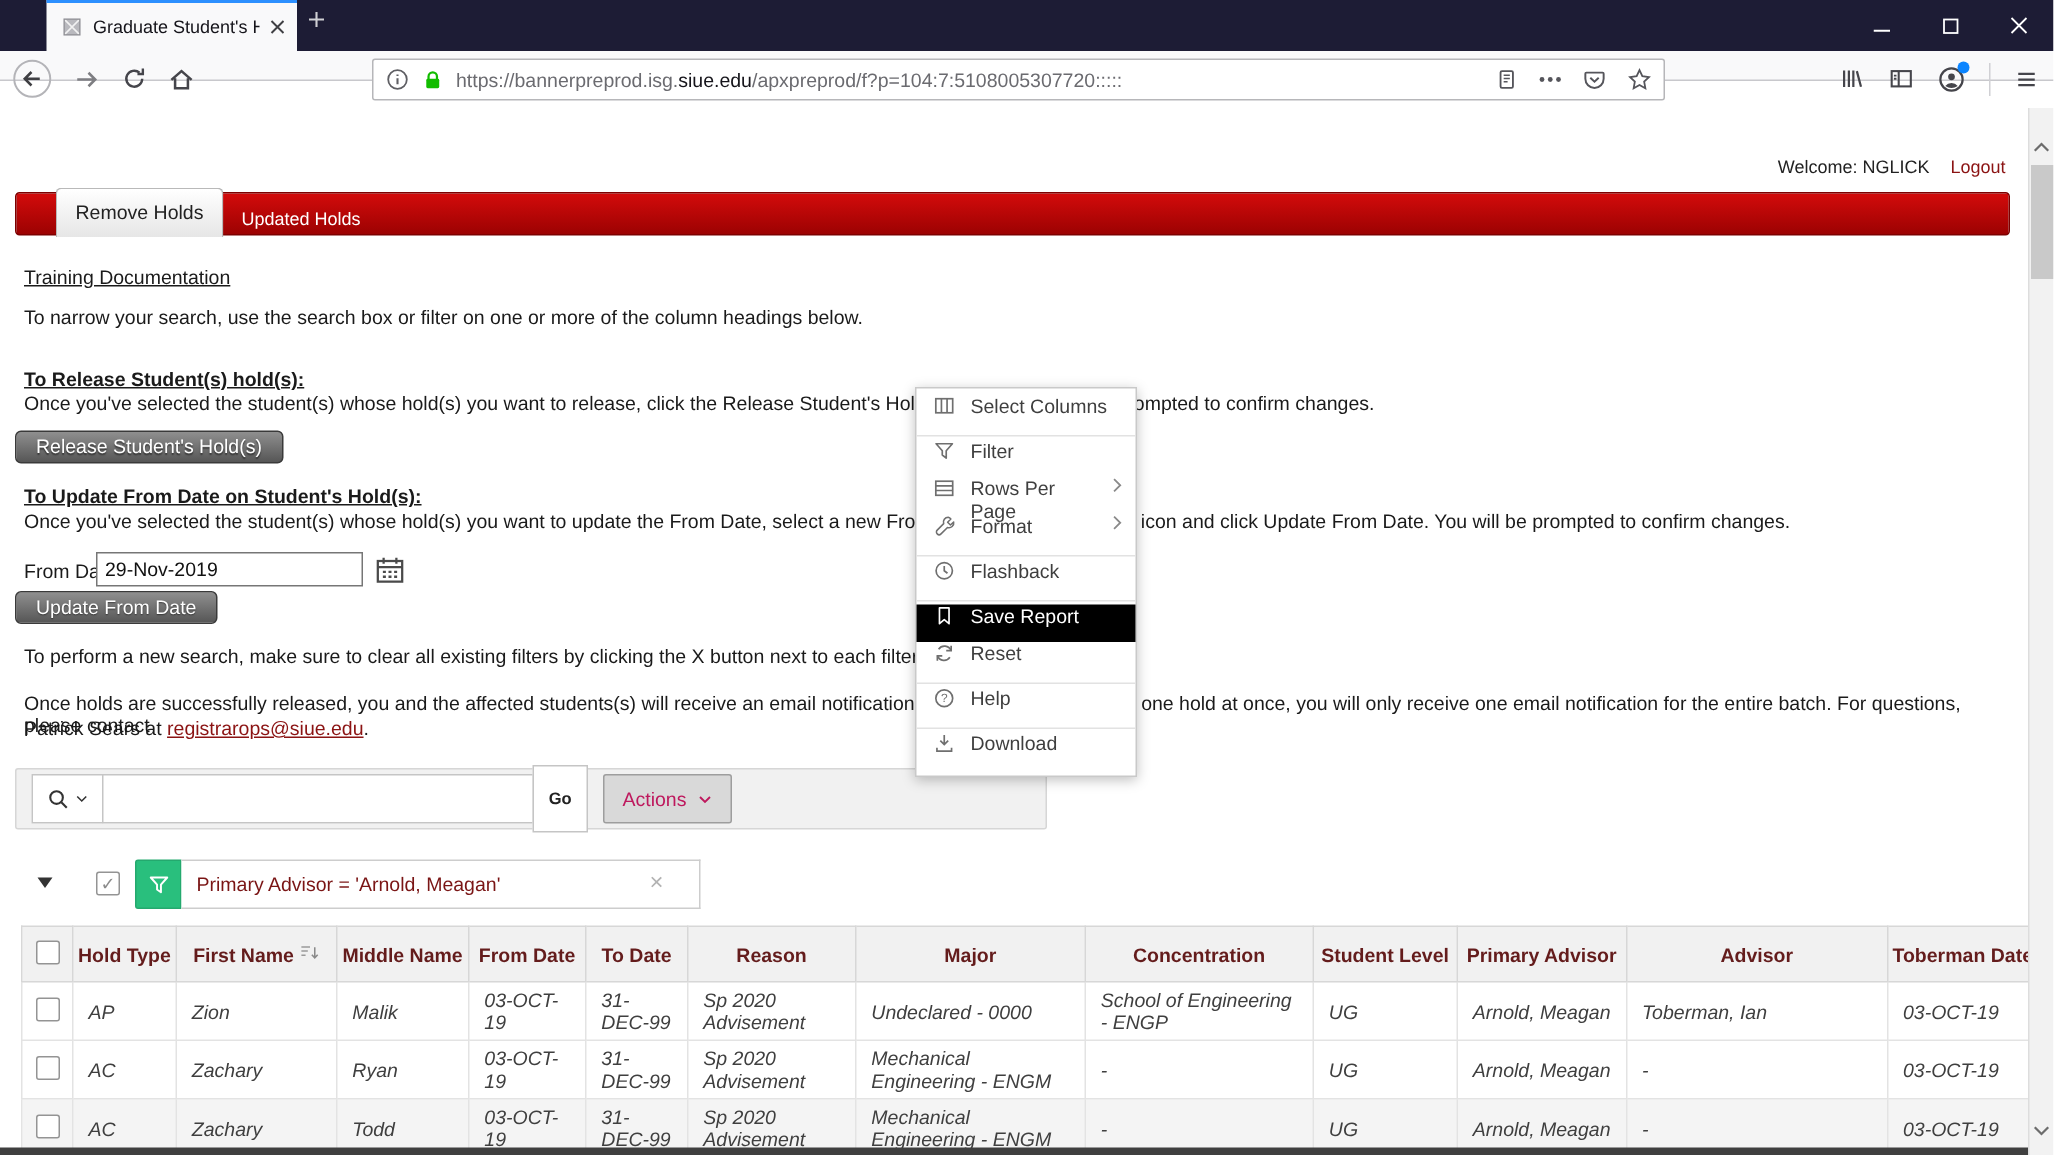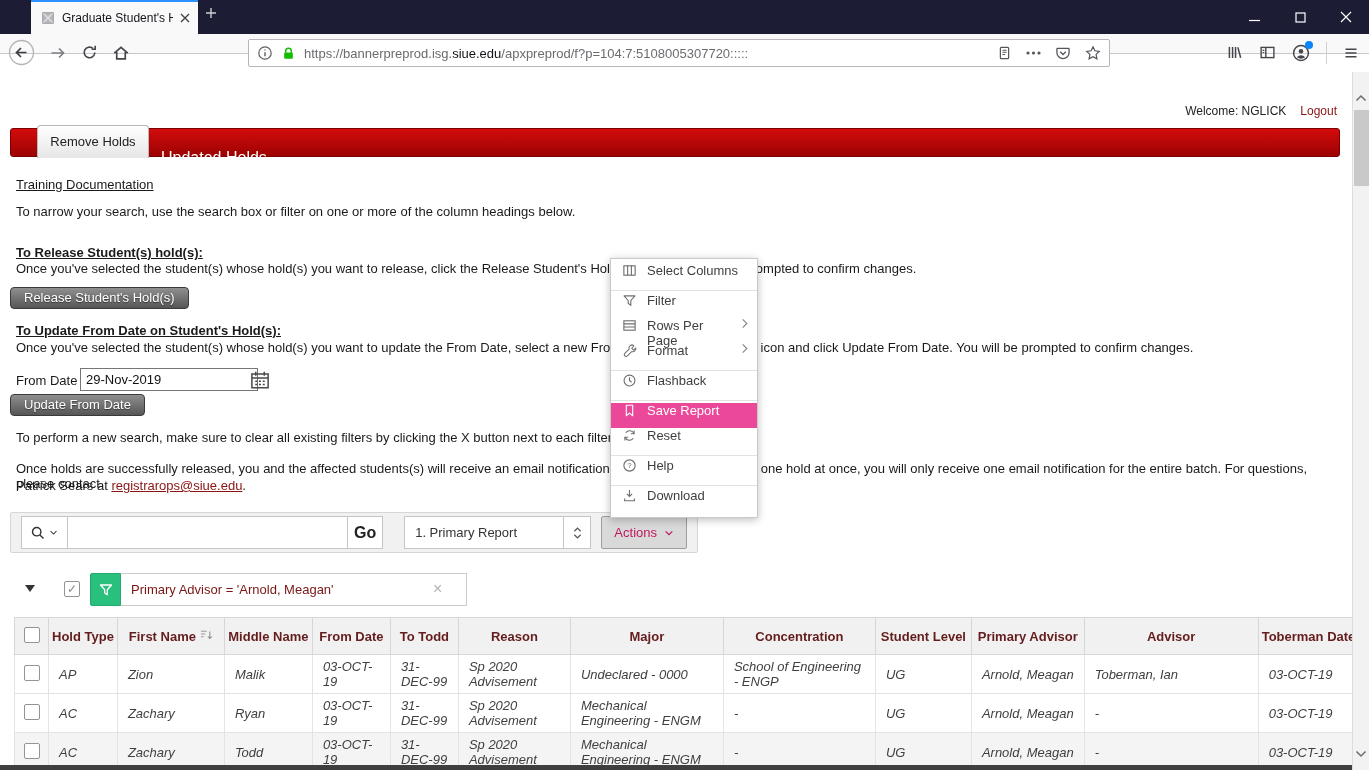--- a/index.html
+++ b/index.html
@@ -47,71 +47,71 @@
 
   .tabbar {
     position:absolute; left:10px; top:128px; width:1330px; height:29px;
     background:linear-gradient(#d30b0b,#9c0202); border:1px solid #7d0000; border-radius:3px;
   }
   .app-tab-active {
     position:absolute; left:26px; top:-4px; width:112px; height:33px;
     background:linear-gradient(#ffffff,#e6e6e6); border:1px solid #b9b9b9; border-bottom:none;
     border-radius:4px 4px 0 0; text-align:center; line-height:31px; color:#222; font-size:13px;
   }
-  .app-tab-inactive { position:absolute; left:150px; top:15px; line-height:27px; color:#fff; font-size:16px;text-decoration:underline; }
+  .app-tab-inactive { position:absolute; left:150px; top:4px; line-height:27px; color:#fff; font-size:12px; }
 
   .link-maroon { color:#8b1313; text-decoration:underline; cursor:pointer; }
   .txt { position:absolute; left:16px; font-size:13px; color:#1a1a1a; }
   .heading-u { font-weight:bold; text-decoration:underline; }
 
   .gray-btn {
     position:absolute; left:10px; height:22px; padding:0 13px;
     background:linear-gradient(#8f8f8f,#565656); border:1px solid #3a3a3a; border-radius:4px;
     color:#fff; font-size:13px; line-height:20px; text-shadow:0 1px 1px rgba(0,0,0,.5); cursor:pointer;
   }
   .fd-label { position:absolute; left:16px; top:373px; }
   .fd-input {
-    position:absolute; left:80px; top:368px; width:178px; height:23px;
+    position:absolute; left:64px; top:368px; width:178px; height:23px;
     border:1px solid #767676; font-family:inherit; font-size:13px; padding:0 5px; color:#111;
   }
   .cal-btn { position:absolute; left:250px; top:370px; width:20px; height:20px; color:#4a4a4a; cursor:pointer; }
 
   .email-line { position:absolute; left:16px; }
 
   
   .ir-toolbar {
     position:absolute; left:10px; top:512px; width:688px; height:41px;
     background:#f1f1f1; border:1px solid #d6d6d6; border-radius:2px;
     display:flex; align-items:center; padding:0 10px;
   }
   .sbtn {
     width:48px; height:33px; background:#fff; border:1px solid #c5c5c5;
     display:flex; align-items:center; justify-content:center; gap:3px; color:#333; cursor:pointer;
   }
   .sinput { width:288px; height:33px; border:1px solid #c5c5c5; margin-left:-1px; font-family:inherit; font-size:13px; padding:0 8px; }
-  .go-btn { width:37px; height:33px; margin-left:-1px; background:#fff; border:1px solid #c5c5c5; font-weight:bold; font-size:16px; color:#222; cursor:pointer; }
+  .go-btn { width:37px; height:45px; margin-left:-1px; background:#fff; border:1px solid #c5c5c5; font-weight:bold; font-size:11px; color:#222; cursor:pointer; }
   .report-select {
     margin-left:21px; width:192px; height:33px; background:#fff; border:1px solid #c5c5c5;
     display:flex; align-items:center; cursor:pointer;
   }
   .report-label { flex:1; padding-left:10px; font-size:13px; color:#333; }
   .spinner { width:27px; height:33px; border-left:1px solid #c5c5c5; display:flex; align-items:center; justify-content:center; color:#555; }
   .actions-btn {
     margin-left:10px; height:33px; padding:0 12px; background:#d9d9d9; border:1px solid #9e9e9e; border-radius:2px;
     display:flex; align-items:center; gap:7px; font-size:13px; color:#be185d; cursor:pointer;
   }
 
   
   .menu {
     position:absolute; left:610px; top:258px; width:148px; background:#fff;
     border:1px solid #c9c9c9; box-shadow:0 2px 8px rgba(0,0,0,.25); padding:4px 0; z-index:50;
   }
   .mi { height:25px; display:flex; align-items:flex-start; padding:0 8px 0 11px; gap:10px; font-size:13px; color:#3f3f3f; cursor:pointer; }
   .mi .mic { color:#6f6f6f; }
-  .mi.hl { background:#ec4899; color:#fff; }
+  .mi.hl { background:#000000; color:#fff; }
   .mi.hl .mic { color:#fff; }
   .sep { border-top:1px solid #e2e2e2; margin:2px 0; }
   .sub-arrow { margin-left:auto; color:#8a8a8a; }
 
   
   .collapse-tri { position:absolute; left:25px; top:585px; width:0; height:0;
     border-left:5px solid transparent; border-right:5px solid transparent; border-top:7px solid #333; cursor:pointer; }
   .cb { width:16px; height:16px; background:#fff; border:1px solid #949494; border-radius:2px;
     display:inline-flex; align-items:center; justify-content:center; font-size:12px; color:#8b8b8b; cursor:pointer; }
   .filter-cb { position:absolute; left:64px; top:581px; }
@@ -324,29 +324,20 @@
     <svg width="16" height="16" viewBox="0 0 16 16">
         <circle cx="6.7" cy="6.7" r="4.2" fill="none" stroke="currentColor" stroke-width="1.4"></circle>
         <path d="M9.9 9.9l3.6 3.6" stroke="currentColor" stroke-width="1.4"></path>
       </svg>
     <svg width="9" height="9" viewBox="0 0 12 12">
         <path d="M2 4l4 4 4-4" fill="none" stroke="currentColor" stroke-width="1.4"></path>
       </svg>
   </span>
   <input class="sinput" placeholder="" style="">
   <button class="go-btn">Go</button>
-  <span class="report-select">
-    <span class="report-label">1. Primary Report</span>
-    <span class="spinner">
-      <svg width="11" height="16" viewBox="0 0 12 18">
-          <path d="M2.5 7 6 3.5 9.5 7" fill="none" stroke="currentColor" stroke-width="1.4"></path>
-          <path d="M2.5 11 6 14.5 9.5 11" fill="none" stroke="currentColor" stroke-width="1.4"></path>
-        </svg>
-    </span>
-  </span>
   <span class="actions-btn">
     <span>Actions</span>
     <svg width="10" height="10" viewBox="0 0 12 12">
         <path d="M2 4l4 4 4-4" fill="none" stroke="currentColor" stroke-width="1.5"></path>
       </svg>
   </span>
 </div>
 
 <div class="menu">
   <div class="mi">
@@ -479,21 +470,21 @@
       <th>Hold Type</th>
       <th><span class="th-sort">
             <span>First Name</span>
             <svg width="13" height="12" viewBox="0 0 14 12">
               <path d="M1 2h6.2M1 5h4.6M1 8h3" stroke="#9a9a9a" stroke-width="1.1"></path>
               <path d="M10.6 2.2v7.4M8.5 7.6l2.1 2.2 2.1-2.2" fill="none" stroke="#8a8a8a" stroke-width="1.1"></path>
             </svg>
           </span></th>
       <th>Middle Name</th>
       <th>From Date</th>
-      <th>To Todd</th>
+      <th>To Date</th>
       <th>Reason</th>
       <th>Major</th>
       <th>Concentration</th>
       <th>Student Level</th>
       <th>Primary Advisor</th>
       <th>Advisor</th>
       <th>Toberman Date</th>
     </tr>
   </thead>
   <tbody>

